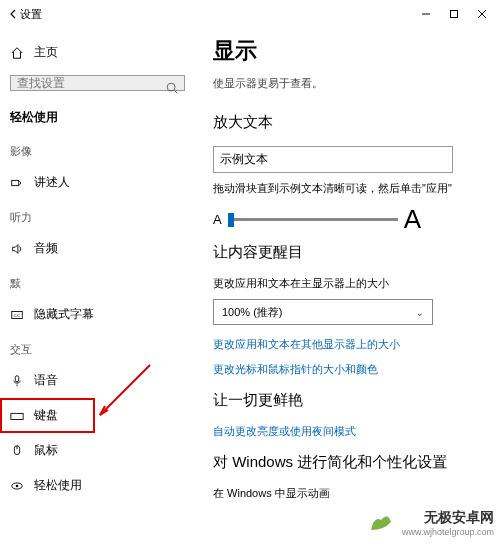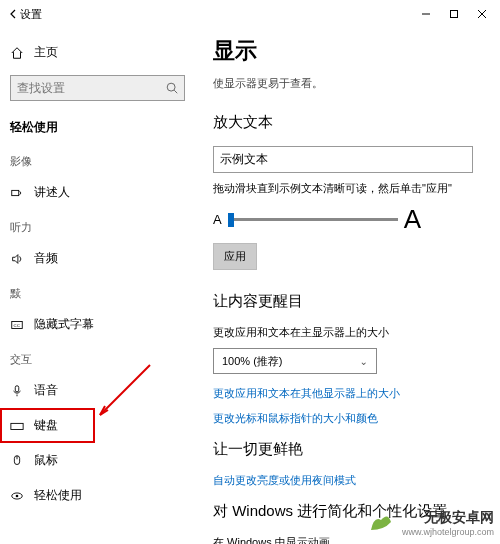--- a/index.html
+++ b/index.html
@@ -8,41 +8,41 @@
 .titlebar-left { display: flex; align-items: center; gap: 0; padding-left: 4px; }
 .titlebar-title { font-size: 11px; }
 .titlebar-right { margin-left: auto; display: flex; }
 .tb-btn { width: 28px; height: 28px; display: flex; align-items: center; justify-content: center; }
 .tb-btn svg { width: 10px; height: 10px; }
 .container { display: flex; height: calc(100% - 28px); }
 .sidebar { width: 195px; padding: 8px 0 0 0; }
 .home-row { display: flex; align-items: center; gap: 10px; padding: 8px 10px; }
 .home-icon { width: 14px; height: 14px; }
 .search-wrap { margin: 6px 10px 12px 10px; position: relative; }
-.search-input { width: 100%; height: 26px; border: 1px solid #999; background: #eee; padding: 0 24px 0 6px; font-size: 12px; color: #555; }
+.search-input { width: 100%; height: 16px; border: 1px solid #999; background: #eee; padding: 0 24px 0 6px; font-size: 12px; color: #555; }
 .search-icon { position: absolute; right: 6px; top: 6px; width: 14px; height: 14px; fill: #555; }
 .sidebar-heading { font-weight: bold; font-size: 12px; padding: 6px 10px 8px 10px; }
 .sidebar-group-label { font-size: 11px; color: #555; padding: 10px 10px 6px 10px; }
 .sidebar-item { display: flex; align-items: center; gap: 10px; padding: 9px 10px; cursor: pointer; }
 .sidebar-item.selected { border: 2px solid #d00; margin: 0 100px 0 0; padding: 7px 8px; }
 .side-icon { width: 14px; height: 14px; flex-shrink: 0; }
 .content { flex: 1; padding: 8px 16px 0 18px; overflow: hidden; }
 h1 { font-size: 22px; font-weight: 600; margin-bottom: 10px; }
 .desc { font-size: 11px; color: #444; margin-bottom: 22px; }
 h2 { font-size: 15px; font-weight: 400; margin-bottom: 14px; }
-.sample-box { border: 1px solid #999; padding: 4px 6px; font-size: 12px; width: 260px; margin-bottom: 8px; background: #fff; }
+.sample-box { border: 1px solid #999; padding: 4px 6px; font-size: 12px; width: 240px; margin-bottom: 8px; background: #fff; }
 .slider-desc { font-size: 11px; margin-bottom: 8px; }
 .slider-row { display: flex; align-items: center; gap: 6px; margin-bottom: 8px; }
 .small-a { font-size: 13px; }
 .big-a { font-size: 26px; font-weight: 300; }
 .slider-track { width: 170px; height: 3px; background: #888; position: relative; }
 .slider-thumb { position: absolute; left: 0; top: -5px; width: 6px; height: 14px; background: #0067c0; }
 .apply-btn { background: #ccc; border: 1px solid #bbb; padding: 5px 10px; font-size: 11px; margin-bottom: 22px; display: inline-block; }
 .sub-desc { font-size: 11px; margin-bottom: 8px; }
-.dropdown { width: 164px; height: 26px; border: 1px solid #888; display: flex; align-items: center; justify-content: space-between; padding: 0 8px; font-size: 11px; margin-bottom: 12px; }
+.dropdown { width: 220px; height: 26px; border: 1px solid #888; display: flex; align-items: center; justify-content: space-between; padding: 0 8px; font-size: 11px; margin-bottom: 12px; }
 .dd-chev { font-size: 10px; color: #555; }
 .link { color: #0067c0; font-size: 11px; margin-bottom: 10px; cursor: pointer; }
 .section-gap { margin-top: 14px; }
 .red-arrow { position: absolute; left: 90px; top: 360px; width: 70px; height: 70px; pointer-events: none; }
 .watermark { position: absolute; right: 6px; bottom: 6px; display: flex; align-items: center; gap: 6px; }
 .wm-icon { width: 30px; height: 30px; }
 .wm-text { text-align: right; }
 .wm-cn { font-size: 14px; font-weight: 600; color: #333; }
 .wm-url { font-size: 9px; color: #888; }
 </style>
@@ -159,21 +159,20 @@
     <h2>放大文本</h2>
     <div class="sample-box">示例文本</div>
     <div class="slider-desc">拖动滑块直到示例文本清晰可读，然后单击"应用"</div>
     <div class="slider-row">
       <span class="small-a">A</span>
       <div class="slider-track">
           <div class="slider-thumb"></div>
         </div>
       <span class="big-a">A</span>
     </div>
-    <div class="apply-btn">应用</div>
 
     <h2>让内容更醒目</h2>
     <div class="sub-desc">更改应用和文本在主显示器上的大小</div>
     <div class="dropdown">
       <span>100% (推荐)</span>
       <span class="dd-chev">⌄</span>
     </div>
     <div class="link">更改应用和文本在其他显示器上的大小</div>
     <div class="link">更改光标和鼠标指针的大小和颜色</div>
 

